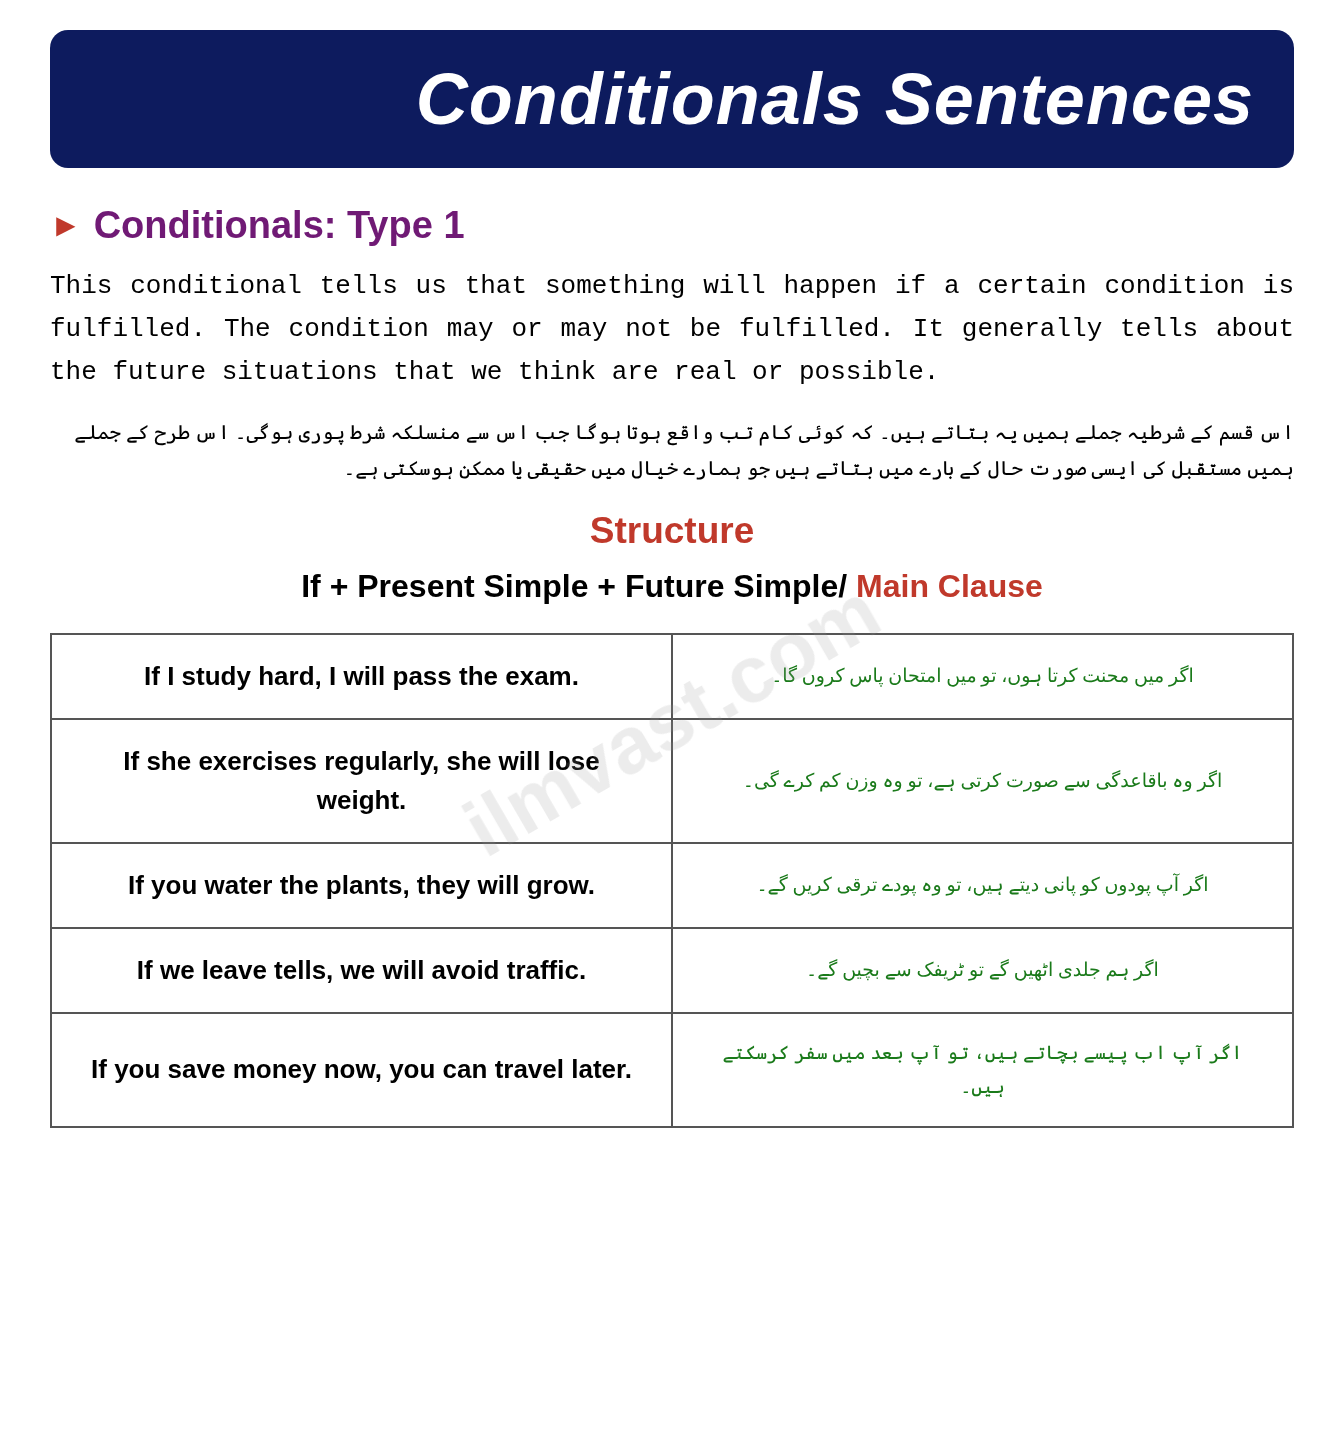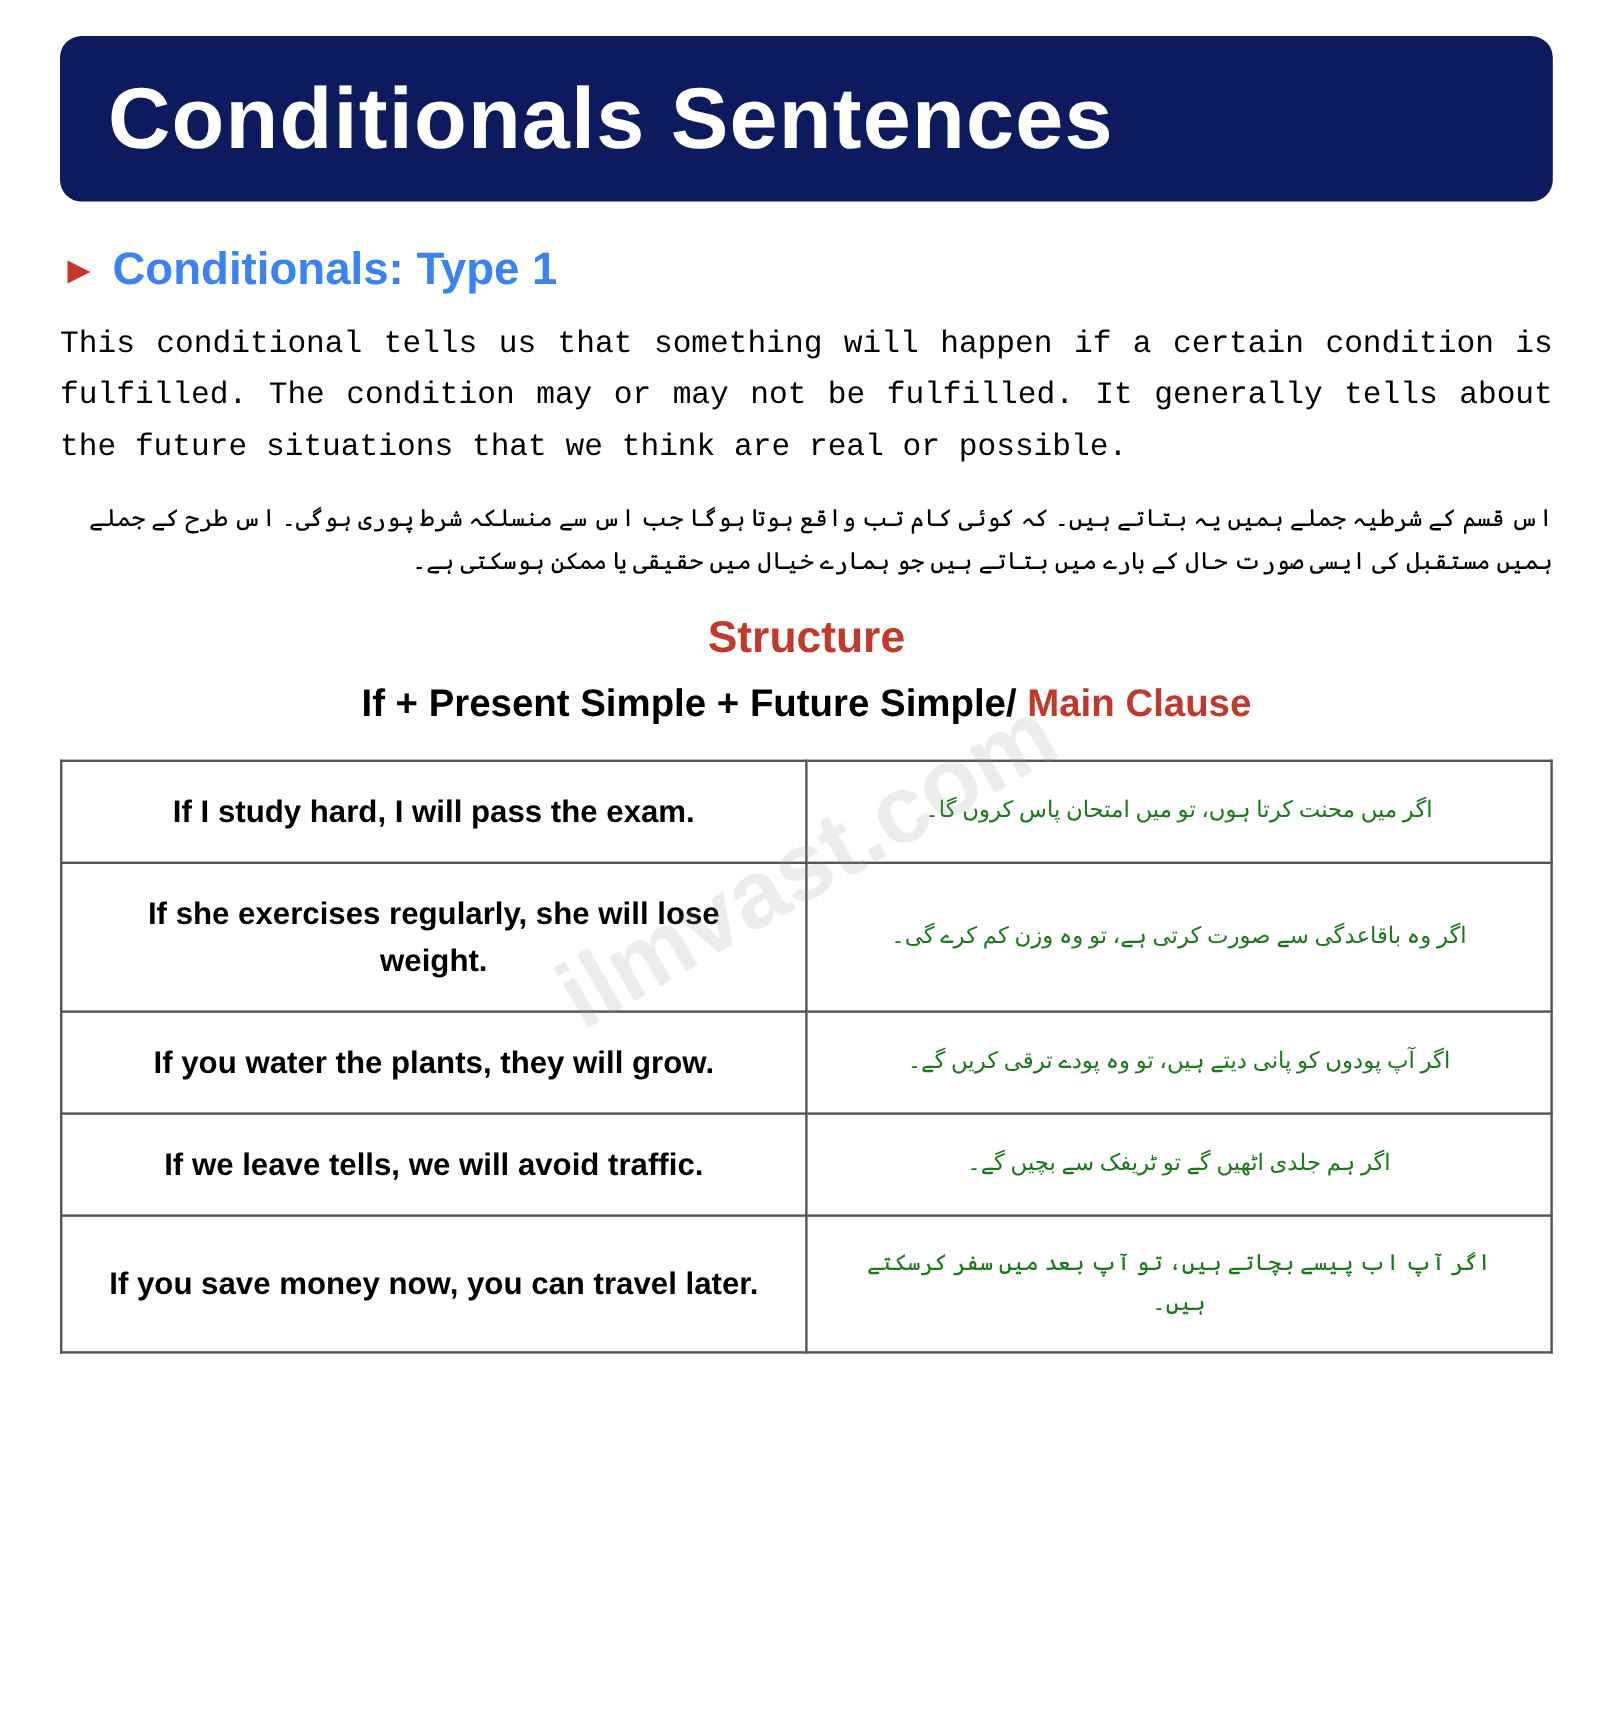--- a/index.html
+++ b/index.html
@@ -14,38 +14,39 @@
     .header-box {
       background: #0d1b5e;
       border-radius: 18px;
       padding: 28px 40px;
       margin-bottom: 36px;
     }
     .header-box h1 {
       color: #ffffff;
       font-size: 72px;
       font-weight: 900;
-      text-align: left;
+      font-style: italic;
+      text-align: right;
       font-family: Arial, sans-serif;
       letter-spacing: 1px;
     }
 
     .section-heading {
       display: flex;
       align-items: center;
       margin-bottom: 18px;
     }
     .chevron {
       color: #c0392b;
       font-size: 32px;
       margin-right: 12px;
       font-weight: 900;
     }
     .section-heading h2 {
-      color: #3b82f6;
+      color: #701a75;
       font-size: 38px;
       font-weight: 900;
       font-family: Arial, sans-serif;
     }
 
     .description-en {
       font-size: 26px;
       line-height: 1.65;
       color: #000000;
       text-align: justify;

